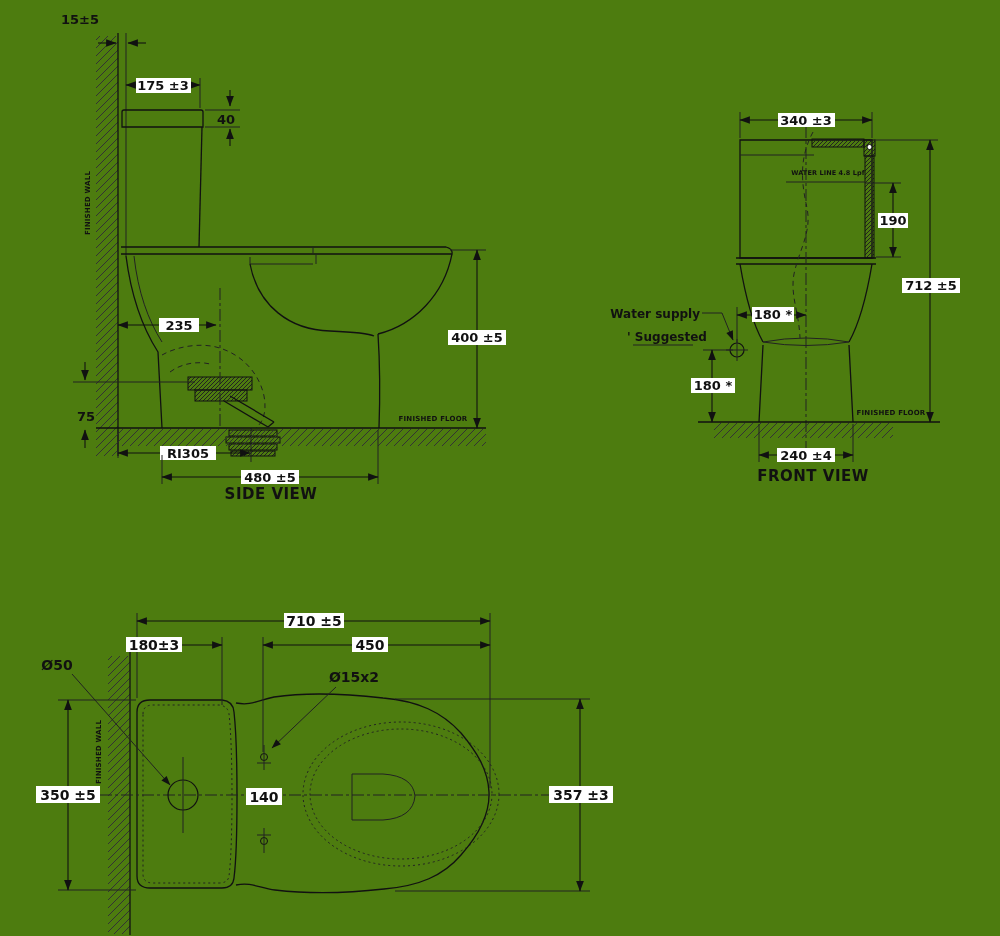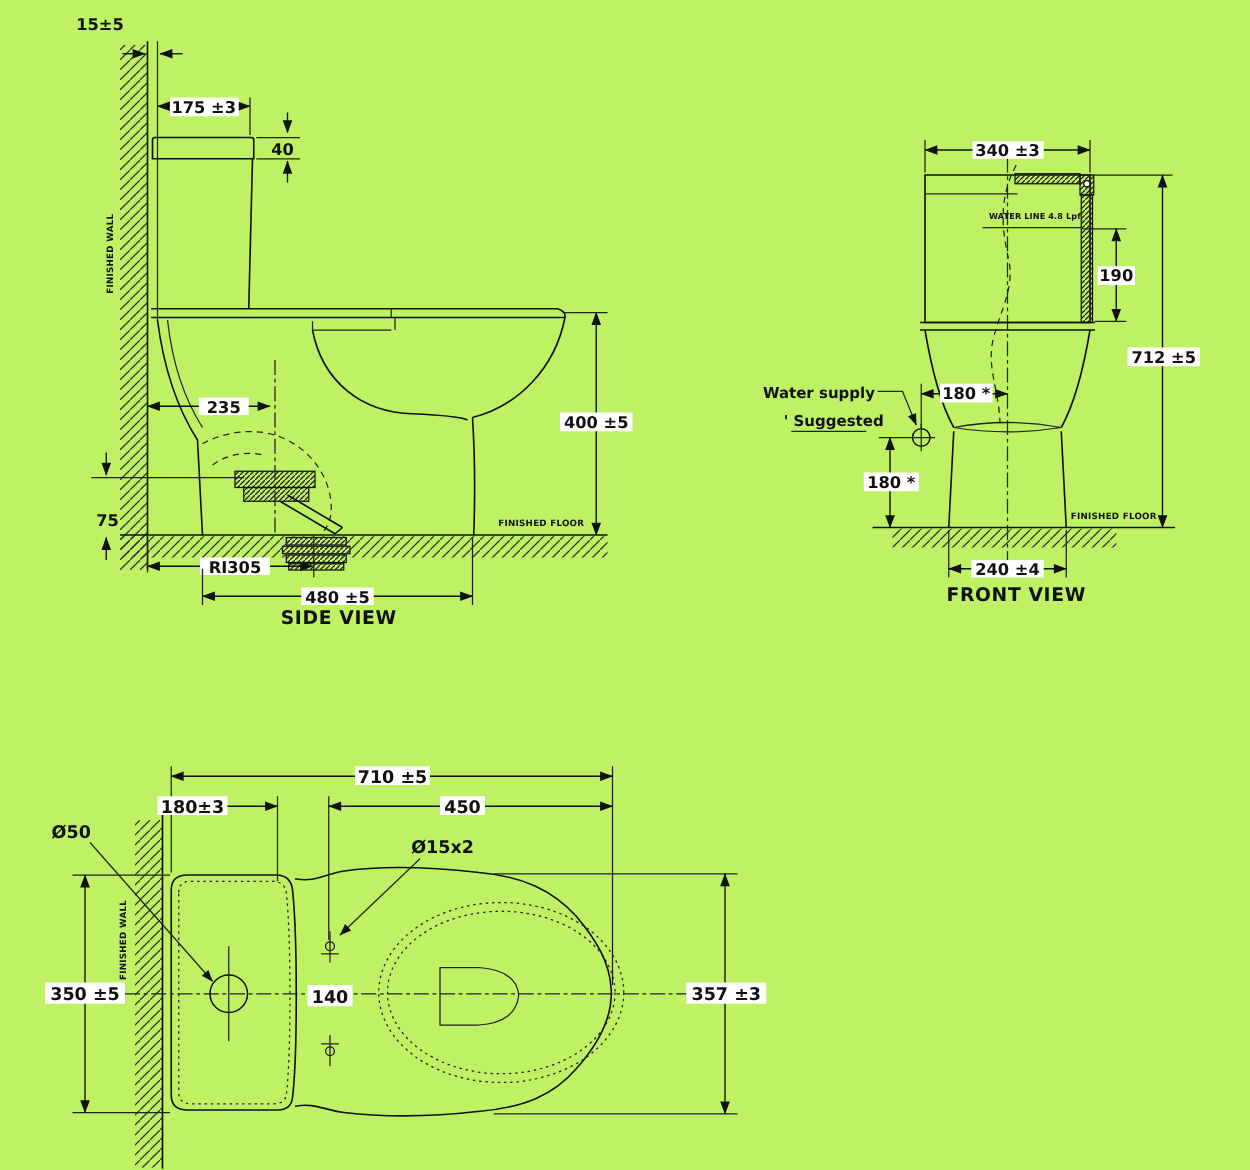--- a/index.html
+++ b/index.html
@@ -1,16 +1,16 @@
 <!DOCTYPE html>
 <html><head>
 <meta charset="utf-8">
 <style>
   html,body{margin:0;padding:0;background:#fff;}
-  .stage{position:relative;width:1000px;height:936px;background:#bef264;overflow:hidden;}
+  .stage{position:relative;width:1000px;height:936px;background:#4d7c0f;overflow:hidden;}
   svg{display:block;}
   text{fill:#111;font-family:"DejaVu Sans","Liberation Sans",sans-serif;font-weight:bold;}
   .dim{font-size:13px;}
   .dimL{font-size:14px;}
   .tiny{font-size:7px;letter-spacing:.2px;}
   .micro{font-size:6.5px;letter-spacing:.1px;}
   .title{font-size:15px;letter-spacing:.5px;}
   .note{font-size:12px;}
   .ln{stroke:#111;stroke-width:1.3;fill:none;}
   .thin{stroke:#222;stroke-width:1;fill:none;}

